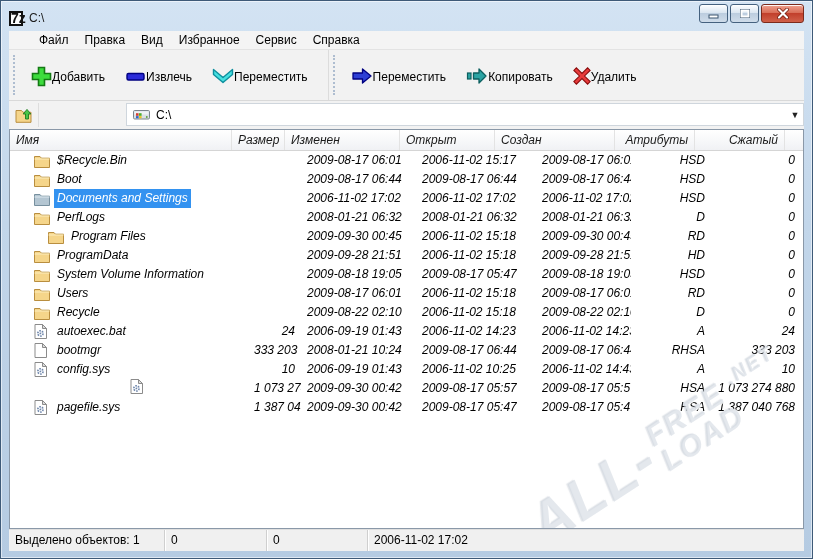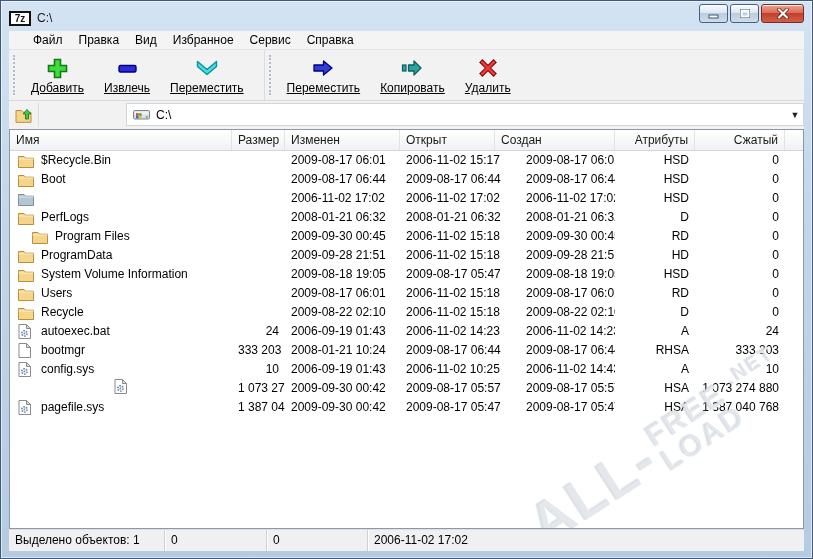--- a/index.html
+++ b/index.html
@@ -10,66 +10,66 @@
     border: 1px solid #3e5a78;
     box-shadow: inset 0 0 0 1px rgba(255,255,255,.55);
     overflow: hidden;
     font-size: 12px; color: #000;
   }
   
   .titlebar { position: absolute; top: 0; left: 0; right: 0; height: 30px;
     display: flex; align-items: center; justify-content: space-between;
     padding: 0 8px; }
   .title-left { display: flex; align-items: center; gap: 6px; margin-top: 4px;}
-  .appicon { width: 22px; height: 15px; background: #fdfdfd; border: 2px solid #111;
-    font-weight: bold; font-size: 10px; line-height: 11px; text-align: center; color:#111; }
+  .appicon { width: 14px; height: 15px; background: #fdfdfd; border: 2px solid #111;
+    font-weight: bold; font-size: 14px; line-height: 11px; text-align: center; color:#111; }
   .title-text { font-size: 12px; color: #1a1a1a; }
   .winbtns { display: flex; gap: 2px; margin-top: -6px; }
   .winbtn { height: 19px; border: 1px solid #45617f; border-radius: 3px;
     background: linear-gradient(180deg,#fdfeff 0%,#dbe6f1 45%,#bccddf 50%,#cfdcea 100%);
     display: flex; align-items: center; justify-content: center;
     box-shadow: inset 0 1px 0 rgba(255,255,255,.9); cursor: default; }
   .winbtn.min, .winbtn.max { width: 29px; }
   .winbtn.close { width: 43px;
     background: linear-gradient(180deg,#f0a290 0%,#d96f59 45%,#c2402c 50%,#d0604a 100%);
     border-color: #7c2a1c; }
   
   .menubar { position: absolute; top: 30px; left: 8px; right: 8px; height: 19px;
     background: #f4f4f4; border-bottom: 1px solid #e3e3e3;
-    display: flex; align-items: center; padding-left: 16px; }
+    display: flex; align-items: center; padding-left: 22px; }
   .menu-item { padding: 0 8px; height: 19px; line-height: 19px; }
   
   .toolbar { position: absolute; top: 49px; left: 8px; right: 8px; height: 51px;
     background: #f2f2f2; border-bottom: 1px solid #d9d9d9; display: flex; }
   .tb-group { display: flex; align-items: stretch; padding: 3px 6px 2px 12px; position: relative; }
   .tb-group::before { content:""; position: absolute; left: 4px; top: 5px; bottom: 5px;
     width: 0; border-left: 2px dotted #aebdd0; }
   .tb-group + .tb-group { border-left: 1px solid #dcdcdc; margin-left: 4px; }
-  .tb-btn { display: flex; flex-direction: column; align-items: center; justify-content: flex-start;
-    padding: 3px 10px 2px 10px; min-width: 66px; text-decoration: underline; }
+  .tb-btn { display: flex; flex-direction: row; align-items: center; justify-content: flex-start;
+    padding: 3px 10px 2px 10px; min-width: 66px; }
   .tb-icon { height: 24px; display: flex; align-items: center; justify-content: center; }
   .tb-label { font-size: 12px; margin-top: 1px; white-space: nowrap; }
   
   .addressbar { position: absolute; top: 100px; left: 8px; right: 8px; height: 28px;
     background: #f2f2f2; display: flex; align-items: center; }
   .up-btn { width: 28px; height: 24px; margin-left: 2px; display: flex; align-items: center;
     justify-content: center; border-right: 1px solid #ddd; }
   .combo { position: absolute; left: 117px; right: 0; top: 2px; height: 23px;
     background: #fff; border: 1px solid #cfd6dd; display: flex; align-items: center;
     padding-left: 6px; gap: 5px; }
   .combo-path { flex: 1; }
   .combo-arrow { width: 16px; text-align: center; font-size: 9px; color: #222; }
   
   .listwrap { position: absolute; top: 128px; left: 8px; right: 8px; bottom: 29px;
-    background: #fff; border: 1px solid #8a98a8; overflow: hidden; }
+    background: #fff; border: 1px solid #8a98a8; overflow: hidden; font-style: italic; }
   .hrow { display: flex; height: 21px; line-height: 21px;
     background: linear-gradient(180deg,#ffffff 0%, #f6f7f9 60%, #f0f1f4 100%);
     border-bottom: 1px solid #d5d5d5; color: #1a1a1a; }
   .hcell { border-right: 1px solid #e3e3e3; padding: 0 6px; white-space: nowrap; overflow: hidden; }
-  .row { display: flex; height: 19px; line-height: 19px; }
+  .row { display: flex; height: 19px; line-height: 19px; margin-left: 16px; }
   .cell { padding: 0 6px; white-space: nowrap; overflow: hidden; }
   .namecell { display: flex; align-items: center; gap: 4px; padding-left: 8px; }
   .icon16 { width: 16px; height: 15px; display: inline-flex; align-items: center; flex: none; }
   .fname { padding: 0 3px; }
   .fname.sel { background: #3392f0; color: #fff; }
   
   .watermark { position: absolute; right: -4px; bottom: 46px; transform: rotate(-33deg);
     display: flex; align-items: center; gap: 5px; font-weight: bold;
     color: rgba(206,213,223,0.55); letter-spacing: 2px;
     text-shadow: 1px 1px 1px rgba(255,255,255,0.95), -1px -1px 1px rgba(165,175,190,0.3);
@@ -249,20 +249,21 @@
           <div class="cell" style="width: 90px; text-align: right;">0</div>
         </div>
         <div class="row">
           <div class="cell namecell" style="width: 222px;">
             <span class="icon16">
               <svg width="16" height="14" viewBox="0 0 16 14">
                 <path d="M0.5 2.5 h5.5 l1.5 1.7 h8 v9.3 H0.5 z" fill="#b4c6d2" stroke="#77909f"></path>
                 <path d="M0.5 5 h15" stroke="#dde8ef" stroke-width="1"></path>
               </svg>
             </span>
+            <span class="fname sel">Documents and Settings</span>
           </div>
           <div class="cell" style="width: 53px; text-align: right;"></div>
           <div class="cell" style="width: 115px; text-align: left;">2006-11-02 17:02</div>
           <div class="cell" style="width: 120px; text-align: left;">2006-11-02 17:02</div>
           <div class="cell" style="width: 95px; text-align: left;">2006-11-02 17:02</div>
           <div class="cell" style="width: 80px; text-align: right;">HSD</div>
           <div class="cell" style="width: 90px; text-align: right;">0</div>
         </div>
         <div class="row">
           <div class="cell namecell" style="width: 222px;">

